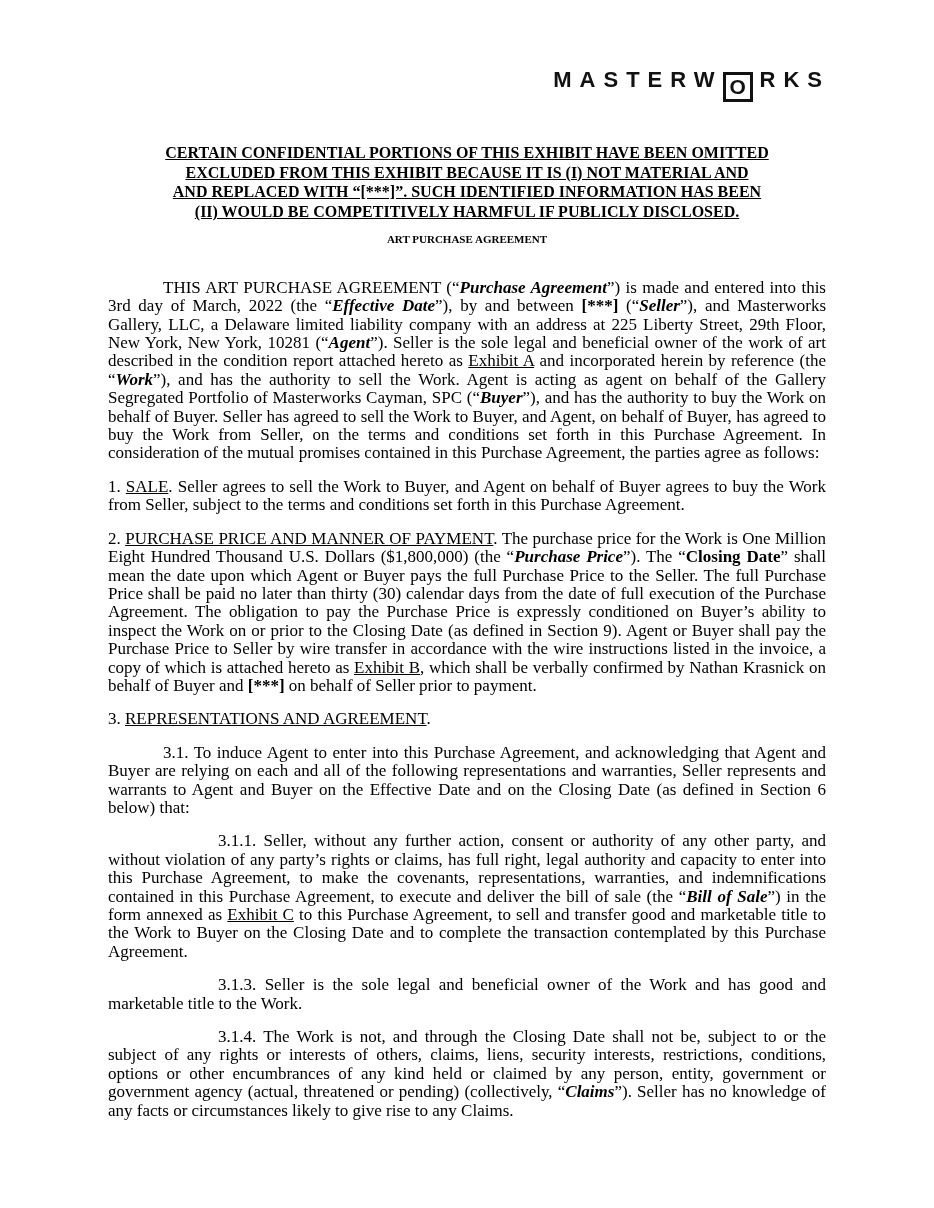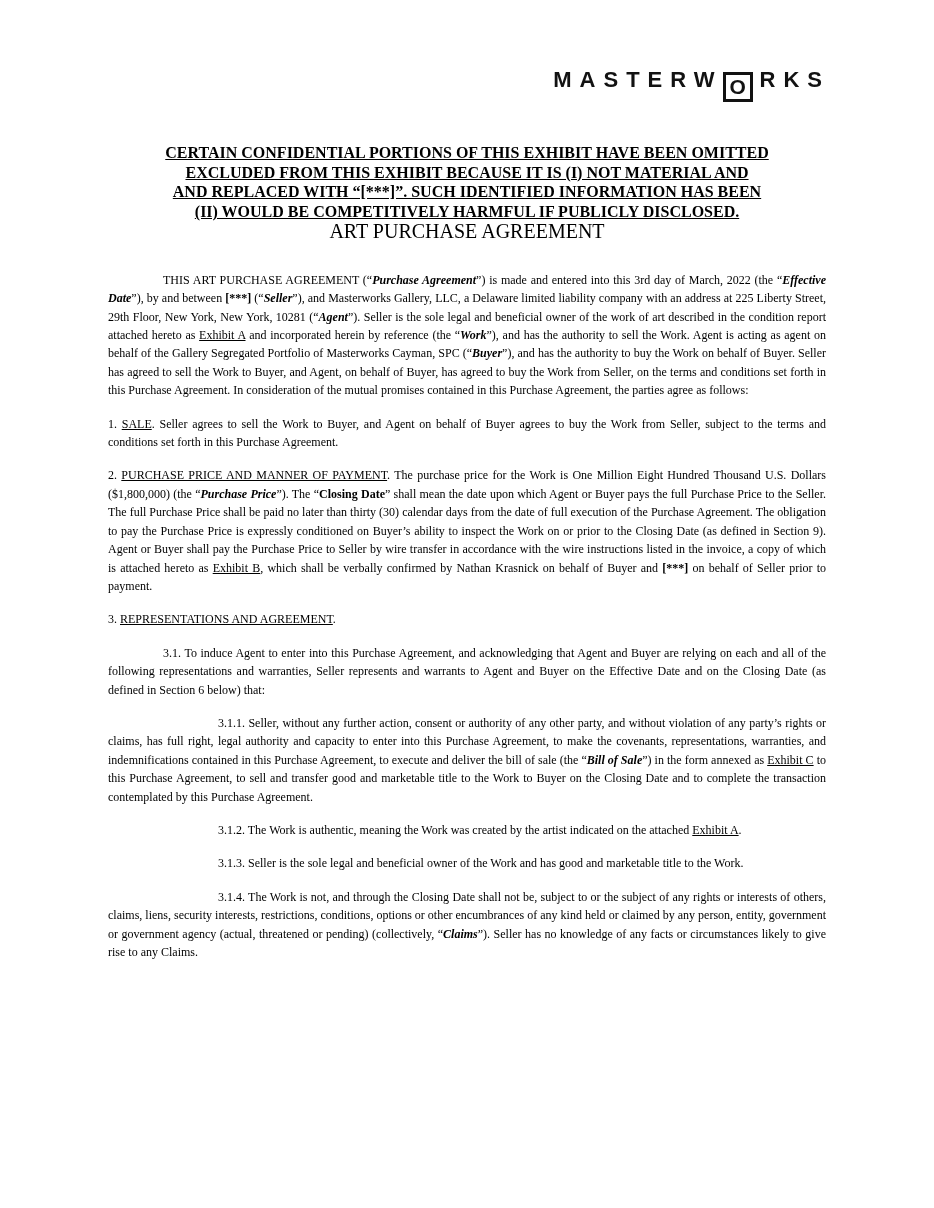--- a/index.html
+++ b/index.html
@@ -48,31 +48,31 @@
   .notice {
     margin-top: 41px;
     text-align: center;
     font-weight: 700;
     font-size: 16px;
     line-height: 19.7px;
   }
   .notice .line span { text-decoration: underline; }
   
   .doc-title {
-    margin-top: 0;
+    margin-top: 8px;
     text-align: center;
-    font-weight: 400;
-    font-size: 20px;
+    font-weight: 700;
+    font-size: 11px;
     line-height: 19px;
   }
   
   .body-text p {
     margin: 15px 0 0 0;
     text-align: justify;
-    font-size: 12px;
+    font-size: 17px;
     line-height: 18.4px;
   }
   .body-text p.first { margin-top: 30px; }
   .ind1 { text-indent: 55px; }
   .ind2 { text-indent: 110px; font-family: Liberation Serif, serif; }
   .body-text .b  { font-weight: bold; }
   .body-text .i  { font-style: italic; }
   .body-text .u  { text-decoration: underline; }
 </style>
 </head>
@@ -94,19 +94,18 @@
 
     <div class="doc-title">ART PURCHASE AGREEMENT</div>
 
     <div class="body-text">
       <p class="first ind1"><span>THIS ART PURCHASE AGREEMENT (“</span><span class="b i">Purchase Agreement</span><span>”) is made and entered into this 3rd day of March, 2022 (the “</span><span class="b i">Effective Date</span><span>”), by and between </span><span class="b">[***]</span><span> (“</span><span class="b i">Seller</span><span>”), and Masterworks Gallery, LLC, a Delaware limited liability company with an address at 225 Liberty Street, 29th Floor, New York, New York, 10281 (“</span><span class="b i">Agent</span><span>”). Seller is the sole legal and beneficial owner of the work of art described in the condition report attached hereto as </span><span class="u">Exhibit A</span><span> and incorporated herein by reference (the “</span><span class="b i">Work</span><span>”), and has the authority to sell the Work. Agent is acting as agent on behalf of the Gallery Segregated Portfolio of Masterworks Cayman, SPC (“</span><span class="b i">Buyer</span><span>”), and has the authority to buy the Work on behalf of Buyer. Seller has agreed to sell the Work to Buyer, and Agent, on behalf of Buyer, has agreed to buy the Work from Seller, on the terms and conditions set forth in this Purchase Agreement. In consideration of the mutual promises contained in this Purchase Agreement, the parties agree as follows:</span></p>
       <p><span>1. </span><span class="u">SALE</span><span>. Seller agrees to sell the Work to Buyer, and Agent on behalf of Buyer agrees to buy the Work from Seller, subject to the terms and conditions set forth in this Purchase Agreement.</span></p>
       <p><span>2. </span><span class="u">PURCHASE PRICE AND MANNER OF PAYMENT</span><span>. The purchase price for the Work is One Million Eight Hundred Thousand U.S. Dollars ($1,800,000) (the “</span><span class="b i">Purchase Price</span><span>”). The “</span><span class="b">Closing Date</span><span>” shall mean the date upon which Agent or Buyer pays the full Purchase Price to the Seller. The full Purchase Price shall be paid no later than thirty (30) calendar days from the date of full execution of the Purchase Agreement. The obligation to pay the Purchase Price is expressly conditioned on Buyer’s ability to inspect the Work on or prior to the Closing Date (as defined in Section 9). Agent or Buyer shall pay the Purchase Price to Seller by wire transfer in accordance with the wire instructions listed in the invoice, a copy of which is attached hereto as </span><span class="u">Exhibit B</span><span>, which shall be verbally confirmed by Nathan Krasnick on behalf of Buyer and </span><span class="b">[***]</span><span> on behalf of Seller prior to payment.</span></p>
       <p><span>3. </span><span class="u">REPRESENTATIONS AND AGREEMENT</span><span>.</span></p>
       <p class="ind1"><span>3.1. To induce Agent to enter into this Purchase Agreement, and acknowledging that Agent and Buyer are relying on each and all of the following representations and warranties, Seller represents and warrants to Agent and Buyer on the Effective Date and on the Closing Date (as defined in Section 6 below) that:</span></p>
       <p class="ind2"><span>3.1.1. Seller, without any further action, consent or authority of any other party, and without violation of any party’s rights or claims, has full right, legal authority and capacity to enter into this Purchase Agreement, to make the covenants, representations, warranties, and indemnifications contained in this Purchase Agreement, to execute and deliver the bill of sale (the “</span><span class="b i">Bill of Sale</span><span>”) in the form annexed as </span><span class="u">Exhibit C</span><span> to this Purchase Agreement, to sell and transfer good and marketable title to the Work to Buyer on the Closing Date and to complete the transaction contemplated by this Purchase Agreement.</span></p>
-      <p class="ind2"><span>3.1.2. The Work is authentic, meaning the Work was created by the artist indicated on the attached </span><span class="u">Exhibit A</span><span>.</span></p>
       <p class="ind2"><span>3.1.3. Seller is the sole legal and beneficial owner of the Work and has good and marketable title to the Work.</span></p>
       <p class="ind2"><span>3.1.4. The Work is not, and through the Closing Date shall not be, subject to or the subject of any rights or interests of others, claims, liens, security interests, restrictions, conditions, options or other encumbrances of any kind held or claimed by any person, entity, government or government agency (actual, threatened or pending) (collectively, “</span><span class="b i">Claims</span><span>”). Seller has no knowledge of any facts or circumstances likely to give rise to any Claims.</span></p>
     </div>
 
   </div>
 </div>
 
 </body></html>

